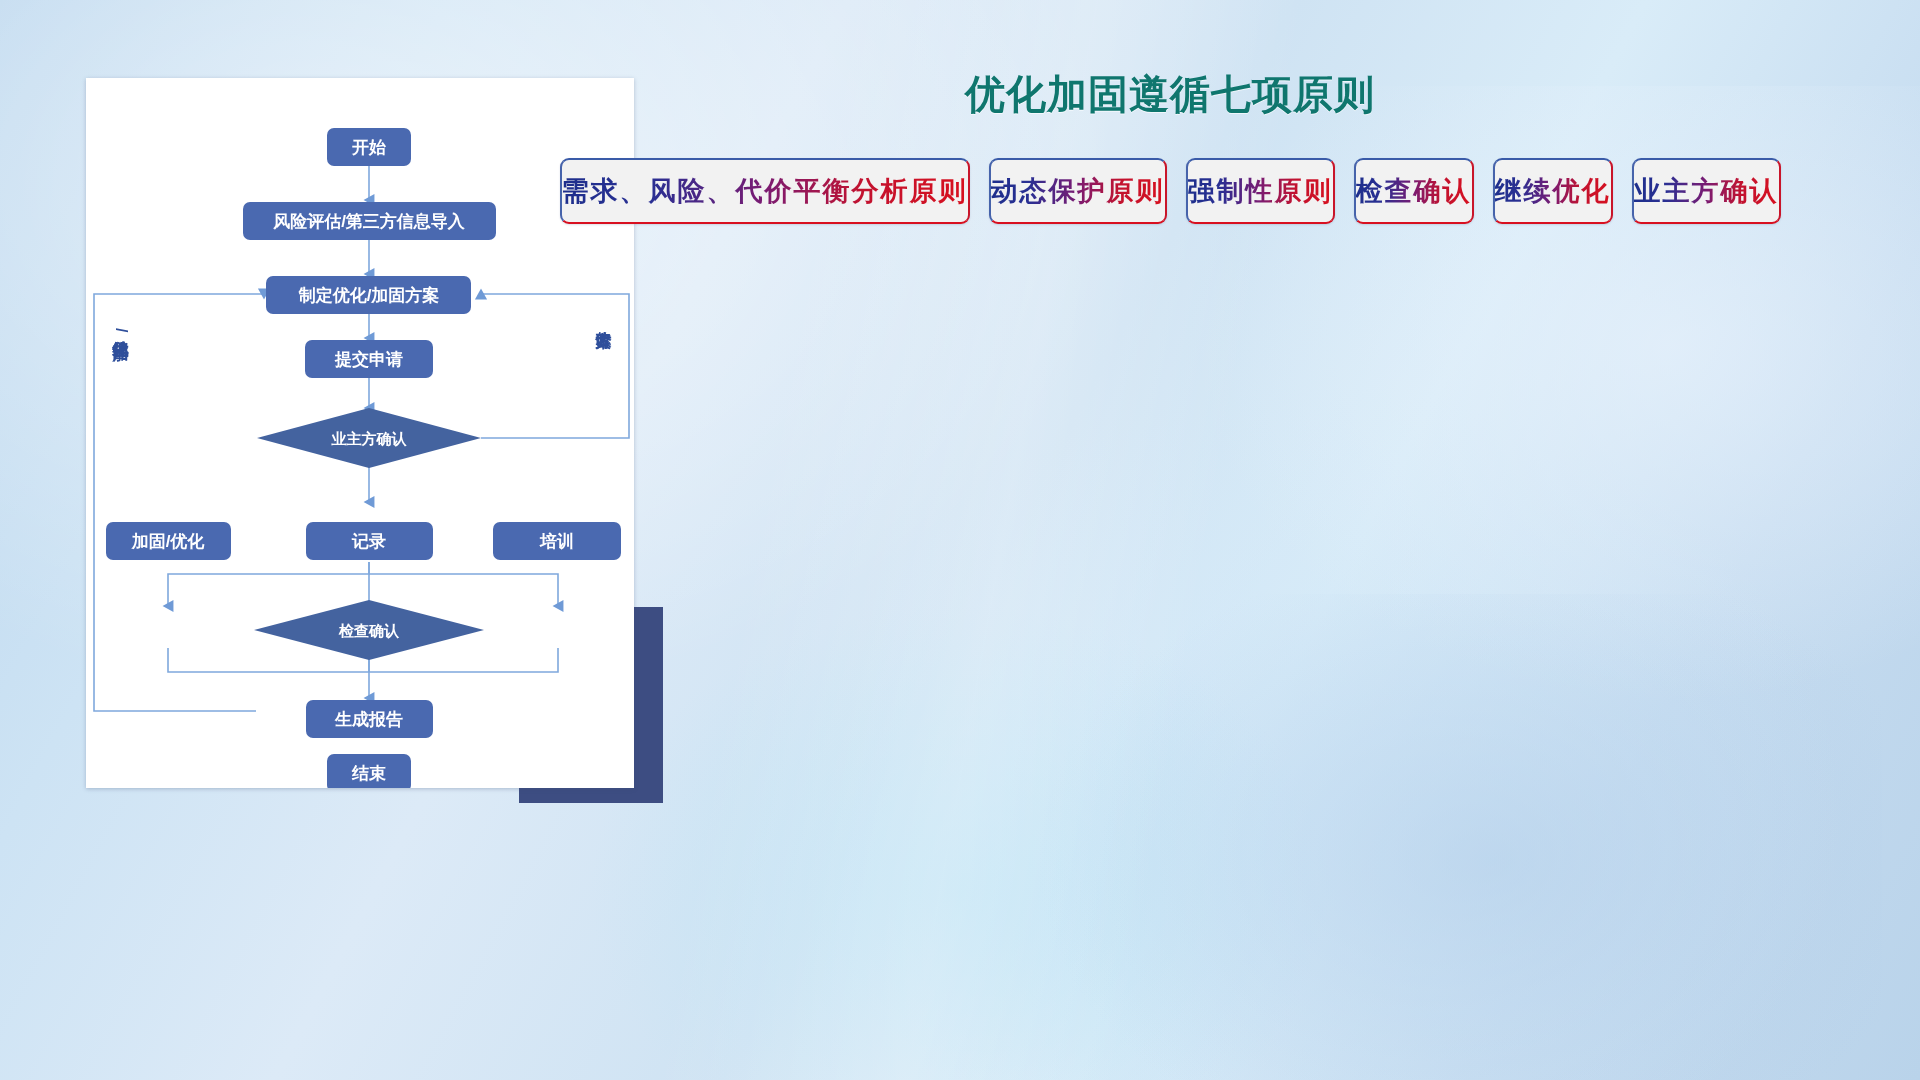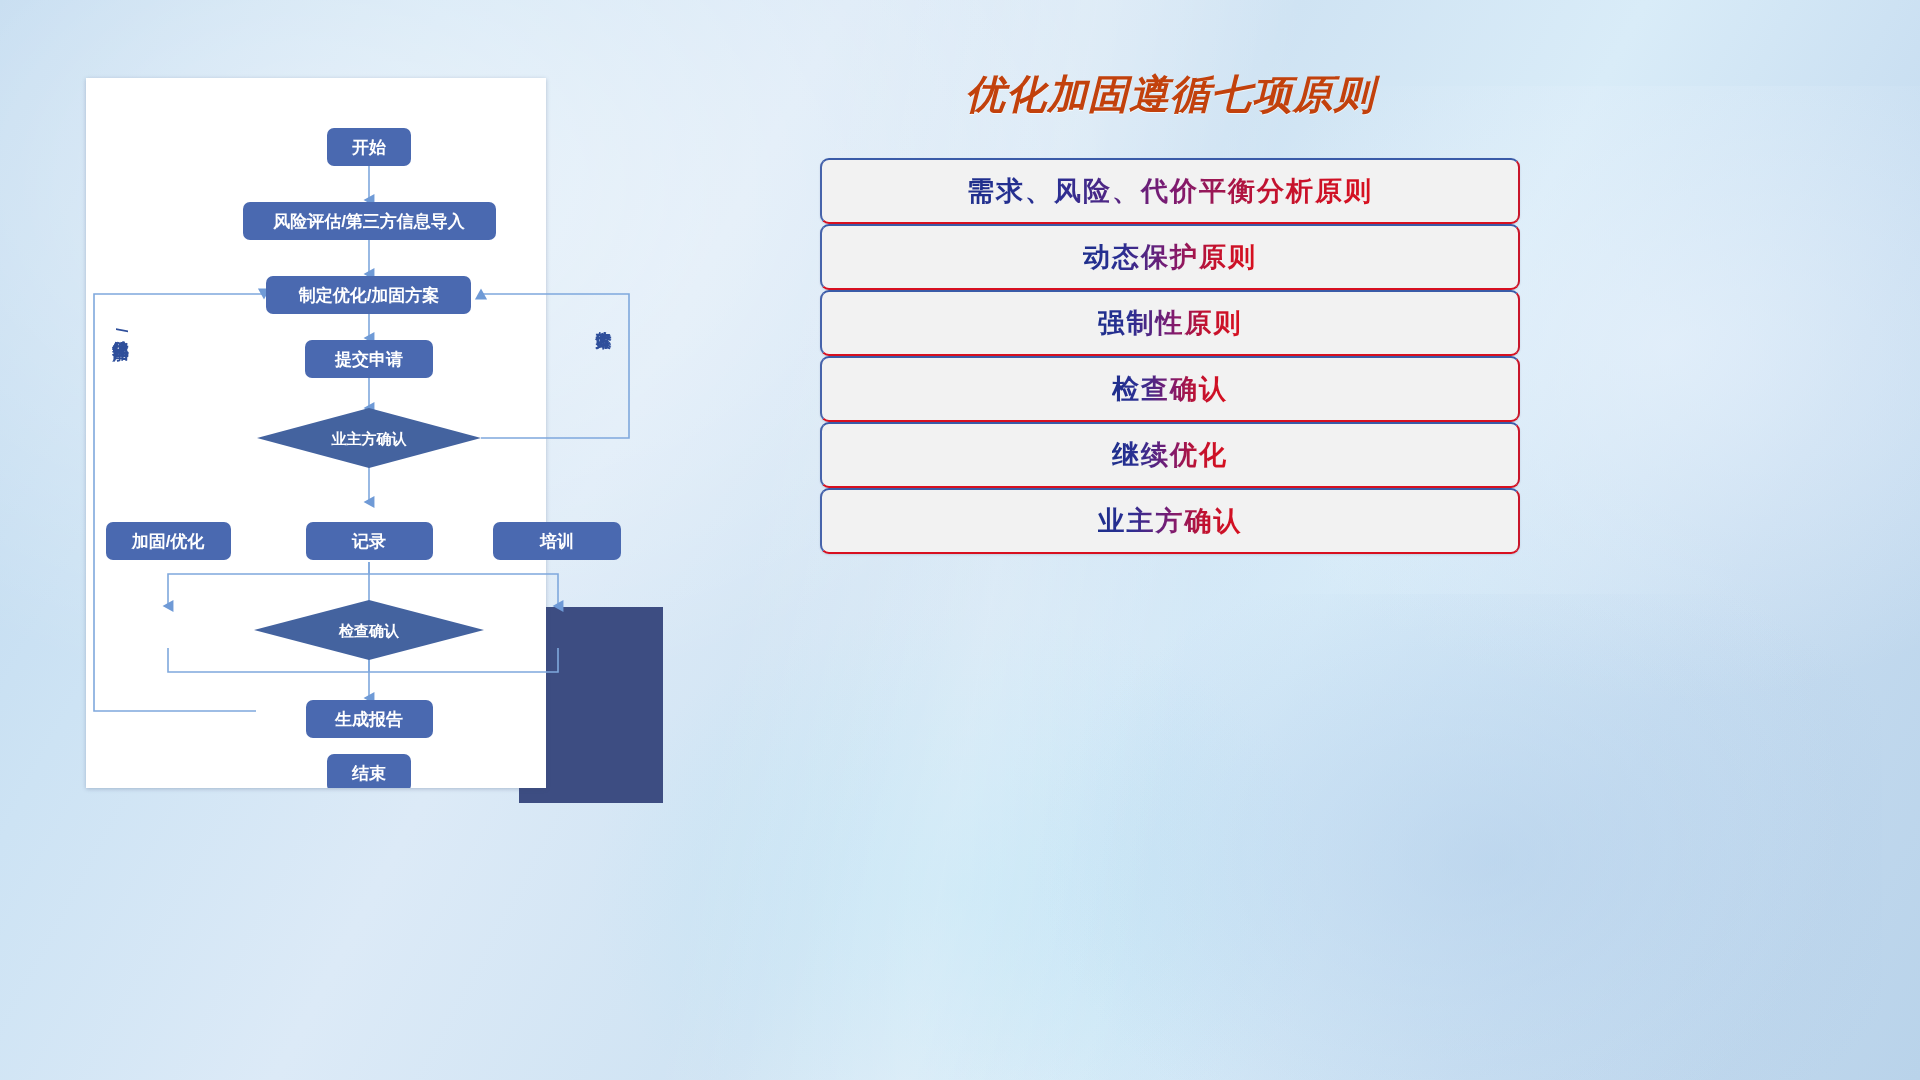--- a/index.html
+++ b/index.html
@@ -20,33 +20,32 @@
     background:radial-gradient(ellipse at 50% 50%,rgba(190,228,245,.75) 0%,rgba(190,228,245,0) 68%);}
   #bg-glow-d{position:absolute;right:-5%;top:8%;width:45%;height:60%;
     background:radial-gradient(ellipse at 60% 40%,rgba(232,242,252,.7) 0%,rgba(232,242,252,0) 65%);}
   #bg-glow-e{position:absolute;right:2%;bottom:-10%;width:45%;height:55%;
     background:radial-gradient(ellipse at 55% 45%,rgba(176,204,232,.55) 0%,rgba(176,204,232,0) 68%);}
   #bg-sheen{position:absolute;left:0;top:0;width:100%;height:100%;
     background:linear-gradient(100deg,rgba(255,255,255,0) 40%,rgba(255,255,255,.25) 52%,rgba(255,255,255,0) 62%);}
 
   
   #accent-rect{position:absolute;left:519px;top:607px;width:144px;height:196px;background:#3d4d82;}
-  #flow-card{position:absolute;left:86px;top:78px;width:460px;height:710px;background:#ffffff;
+  #flow-card{position:absolute;left:86px;top:78px;width:548px;height:710px;background:#ffffff;
     box-shadow:0 1px 4px rgba(60,80,120,.30);}
   #flow-svg{position:absolute;left:0;top:0;}
 
   
   #right-panel{position:absolute;left:820px;top:72px;width:700px;height:760px;}
   #principles-title{
     text-align:center;font-size:40px;font-weight:bold;letter-spacing:1px;
-    color:#c2410c;margin:0 0 42px 0;line-height:1.1;
+    color:#0f766e;margin:0 0 42px 0;line-height:1.1;
     text-shadow:0 1px 0 rgba(255,255,255,.65);
-    font-style:italic;
   }
-  #principles-list{display:flex;flex-direction:column;justify-content:center;}
+  #principles-list{display:flex;flex-direction:row;gap:19px;justify-content:center;}
   .principle-card{
     position:relative;height:62px;border-radius:9px;
     background:#f2f2f2;
     border-top:2px solid #3a5ba8;
     border-bottom:2px solid #d81020;
     border-left:2px solid #4663ab;
     border-right:2px solid #c9152a;
     display:flex;align-items:center;justify-content:center;
     box-shadow:0 1px 2px rgba(70,90,130,.18);
   }

